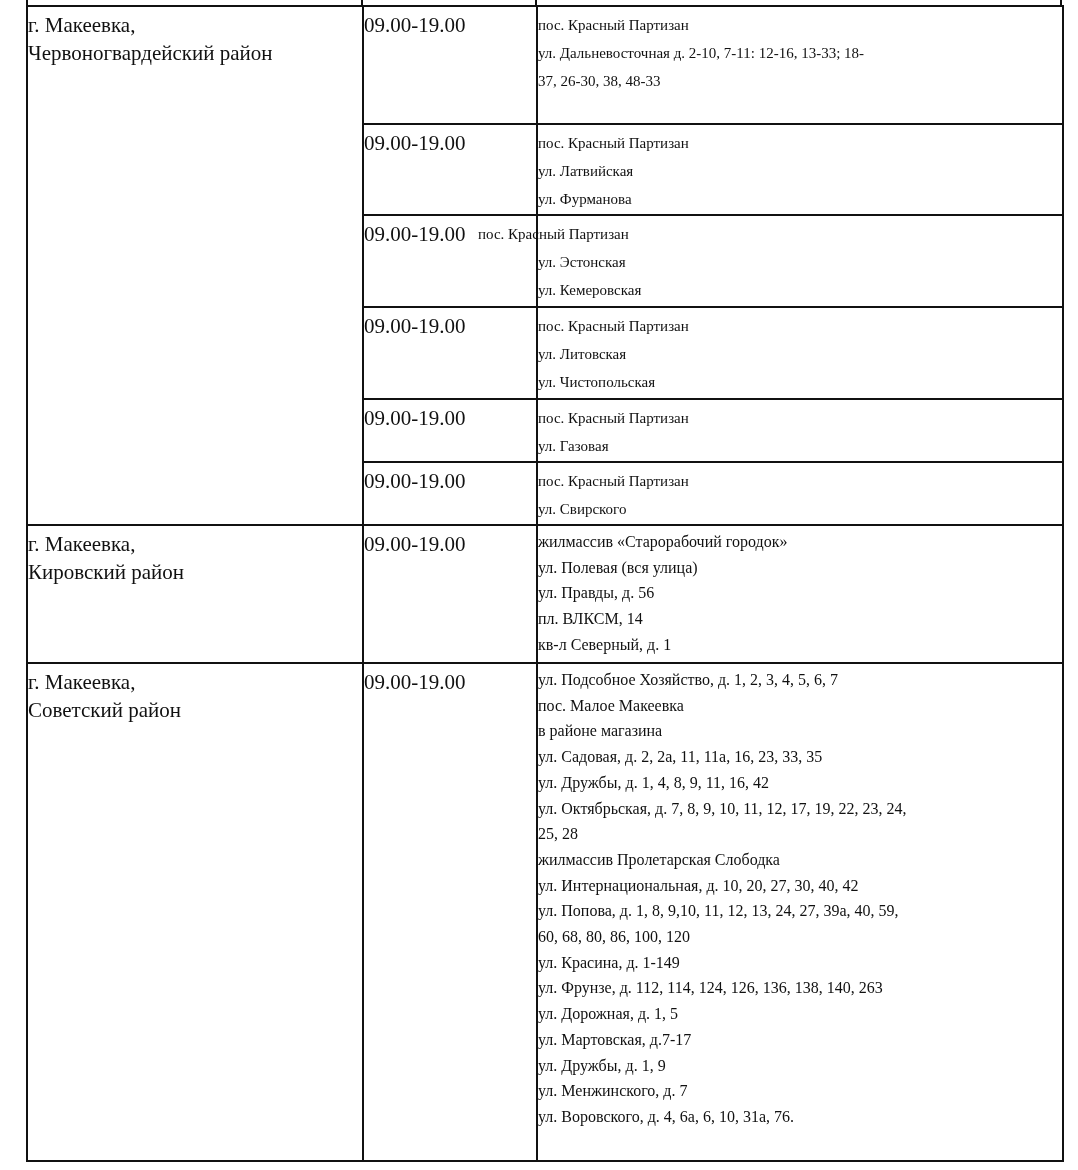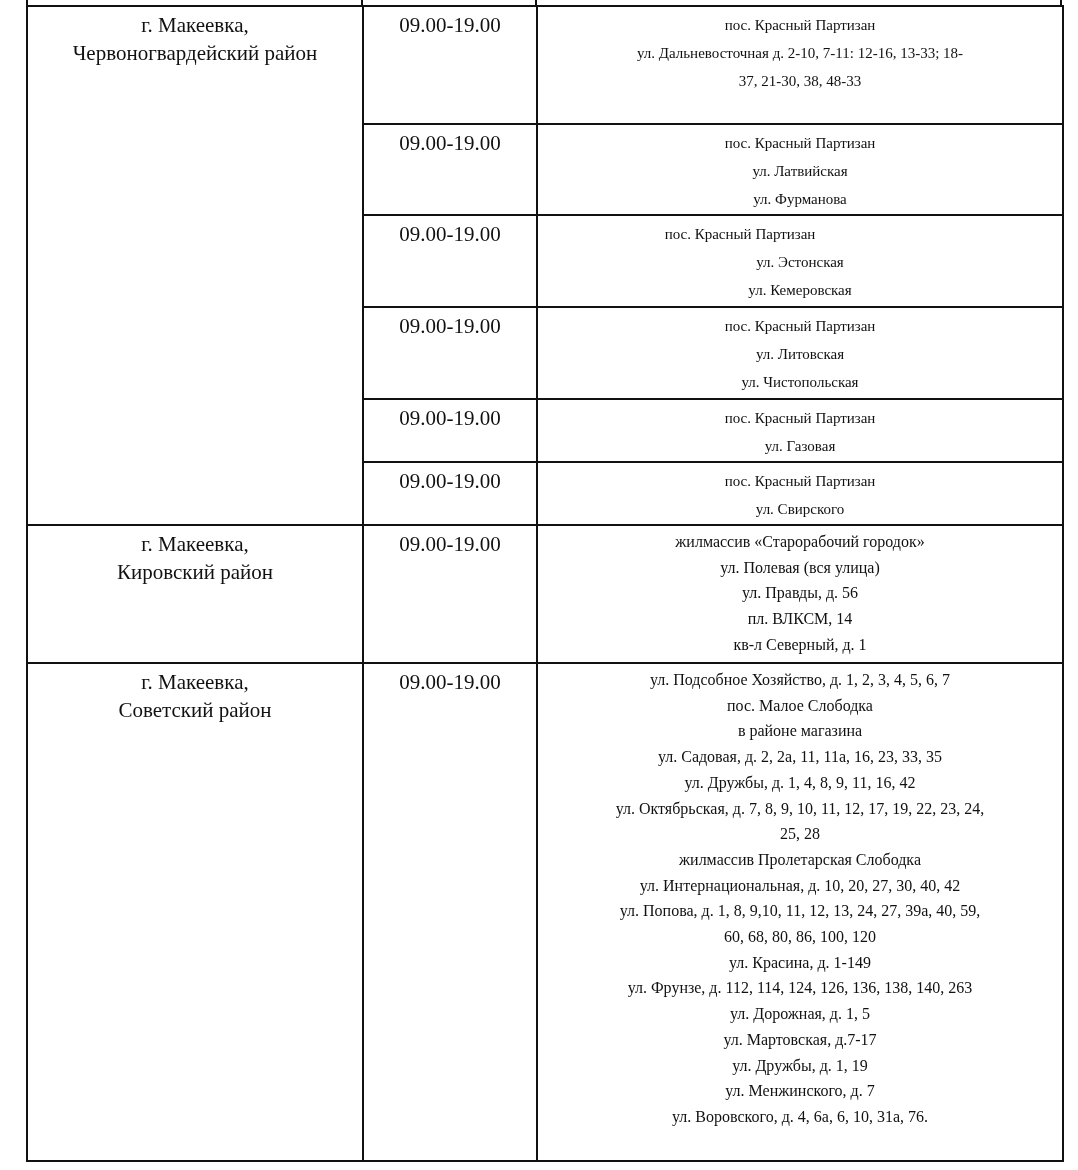--- a/index.html
+++ b/index.html
@@ -1,19 +1,19 @@
 <!DOCTYPE html>
 <html><head>
   <meta charset="utf-8">
   <style>
     html, body { margin: 0; padding: 0; background: #ffffff; }
     body { width: 1078px; height: 1170px; position: relative; overflow: hidden;
            font-family: "Liberation Serif", "DejaVu Serif", serif; color: #111; }
     .tbl { position: absolute; left: 26px; top: 5px; width: 1036px; border-collapse: collapse; table-layout: fixed; }
-    .tbl td { border: 2px solid #111; vertical-align: top; text-align: center; padding: 0; }
+    .tbl td { border: 2px solid #111; vertical-align: top; padding: 0; }
     .c1 { width: 336px; }
     .c2 { width: 174px; }
     .c3 { width: 526px; }
     .area { font-size: 21px; line-height: 28px; padding-top: 4px !important; }
     .time { font-size: 21px; line-height: 28px; padding-top: 4px !important; margin-top: 20px; }
     .addr { font-size: 15px; line-height: 28px; padding-top: 4px !important; }
     .addr.small { font-size: 16px; line-height: 25.7px; padding-top: 3px !important; }
     .line { display: block; }
     .offset-left { display: block; position: relative; left: -60px; }
     .pad-r1 { height: 112px; }
@@ -47,21 +47,21 @@
 
     <tr>
       <td class="area" rowspan="6">
         <span class="line">г. Макеевка,</span>
         <span class="line">Червоногвардейский район</span>
       </td>
       <td class="time pad-r1">09.00-19.00</td>
       <td class="addr pad-r1">
         <span class="line">пос. Красный Партизан</span>
         <span class="line">ул. Дальневосточная д. 2-10, 7-11: 12-16, 13-33; 18-</span>
-        <span class="line">37, 21-30, 38, 48-33</span>
+        <span class="line">37, 26-30, 38, 48-33</span>
       </td>
     </tr>
 
     <tr>
       <td class="time pad-r2">09.00-19.00</td>
       <td class="addr pad-r2">
         <span class="line">пос. Красный Партизан</span>
         <span class="line">ул. Латвийская</span>
         <span class="line">ул. Фурманова</span>
       </td>
@@ -117,33 +117,33 @@
     </tr>
 
     <tr>
       <td class="area">
         <span class="line">г. Макеевка,</span>
         <span class="line">Советский район</span>
       </td>
       <td class="time pad-r8">09.00-19.00</td>
       <td class="addr small pad-r8">
         <span class="line">ул. Подсобное Хозяйство, д. 1, 2, 3, 4, 5, 6, 7</span>
-        <span class="line">пос. Малое Слободка</span>
+        <span class="line">пос. Малое Макеевка</span>
         <span class="line">в районе магазина</span>
         <span class="line">ул. Садовая, д. 2, 2а, 11, 11а, 16, 23, 33, 35</span>
         <span class="line">ул. Дружбы, д. 1, 4, 8, 9, 11, 16, 42</span>
         <span class="line">ул. Октябрьская, д. 7, 8, 9, 10, 11, 12, 17, 19, 22, 23, 24,</span>
         <span class="line">25, 28</span>
         <span class="line">жилмассив Пролетарская Слободка</span>
         <span class="line">ул. Интернациональная, д. 10, 20, 27, 30, 40, 42</span>
         <span class="line">ул. Попова, д. 1, 8, 9,10, 11, 12, 13, 24, 27, 39а, 40, 59,</span>
         <span class="line">60, 68, 80, 86, 100, 120</span>
         <span class="line">ул. Красина, д. 1-149</span>
         <span class="line">ул. Фрунзе, д. 112, 114, 124, 126, 136, 138, 140, 263</span>
         <span class="line">ул. Дорожная, д. 1, 5</span>
         <span class="line">ул. Мартовская, д.7-17</span>
-        <span class="line">ул. Дружбы, д. 1, 19</span>
+        <span class="line">ул. Дружбы, д. 1, 9</span>
         <span class="line">ул. Менжинского, д. 7</span>
         <span class="line">ул. Воровского, д. 4, 6а, 6, 10, 31а, 76.</span>
       </td>
     </tr>
   </tbody>
 </table>
 
 </body></html>

